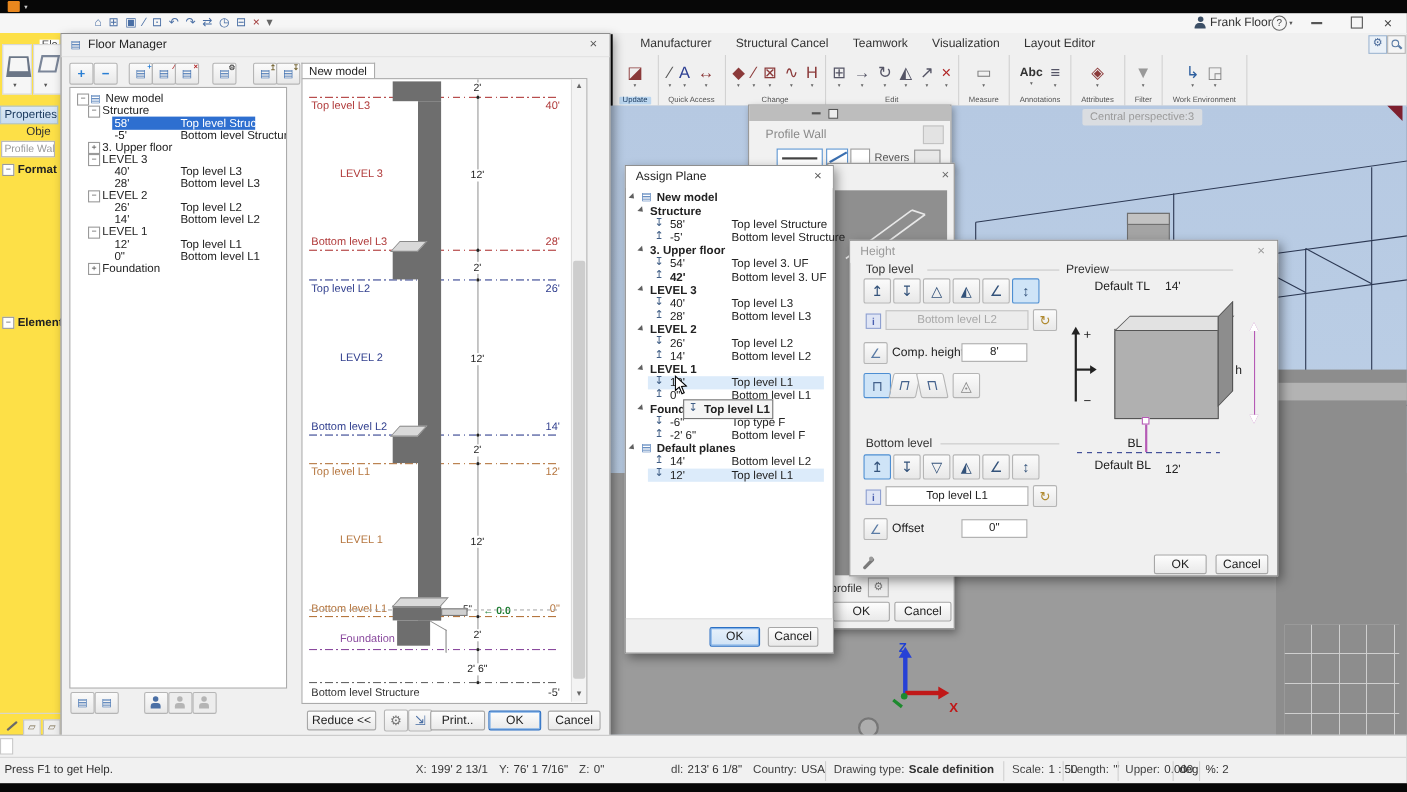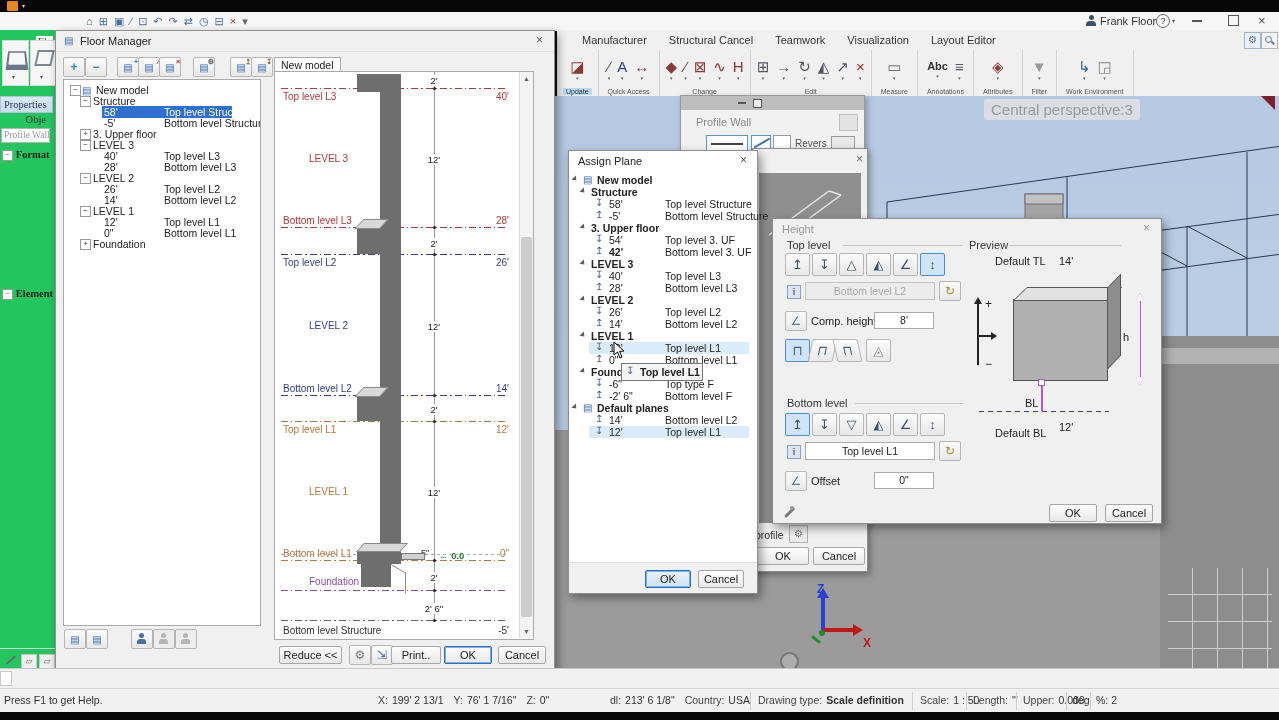--- a/index.html
+++ b/index.html
@@ -272,21 +272,21 @@
     <rect x="198" y="88" width="38" height="140" fill="#a4a4a4" stroke="#6f6f6f"></rect>
     <rect x="198" y="88" width="38" height="10" fill="#c2c2c2" stroke="#6f6f6f"></rect>
   </svg>
   <div class="abs" style="left:1103px;top:240px;width:119px;height:332px;background:#8d8d8d;">
     <div class="abs" style="left:0;top:12px;width:119px;height:16px;background:#b3b3b3;"></div>
     <div class="abs" style="left:8px;top:232px;width:104px;height:110px;
          background:repeating-linear-gradient(to right,transparent 0 24px,#cfcfcf 24px 25px),
          repeating-linear-gradient(to bottom,transparent 0 26px,#cfcfcf 26px 27px);"></div>
 
   </div>
-  <div class="abs" style="left:927px;top:3px;padding:2px 7px;background:rgba(225,225,225,.85);color:#9a9a9a;font-size:15px;border-radius:2px;">Central perspective:3</div>
+  <div class="abs" style="left:927px;top:3px;padding:2px 7px;background:rgba(225,225,225,.85);color:#9a9a9a;font-size:10px;border-radius:2px;">Central perspective:3</div>
   <div class="abs" style="left:1204px;top:0;width:0;height:0;border-top:14px solid #7d1f2e;border-left:14px solid transparent;"></div>
 
   <div class="abs" style="left:748px;top:488px;width:120px;height:80px;">
     <div class="abs" style="left:12px;top:-2px;color:#1d3fd4;font-weight:bold;font-size:12px;">Z</div>
     <div class="abs" style="left:16px;top:12px;width:4px;height:36px;background:#2741d6;"></div>
     <div class="abs" style="left:12px;top:4px;width:0;height:0;border-bottom:10px solid #2741d6;border-left:6px solid transparent;border-right:6px solid transparent;"></div>
     <div class="abs" style="left:18px;top:44px;width:32px;height:4px;background:#c01818;"></div>
     <div class="abs" style="left:48px;top:40px;width:0;height:0;border-left:10px solid #c01818;border-top:6px solid transparent;border-bottom:6px solid transparent;"></div>
     <div class="abs" style="left:58px;top:52px;color:#c01818;font-weight:bold;font-size:12px;">X</div>
     <div class="abs" style="left:14px;top:46px;width:6px;height:6px;border-radius:50%;background:#1d8a2e;"></div>
@@ -323,21 +323,21 @@
           <line x1="70" y1="18" x2="82" y2="22"></line>
     </g>
       </svg>
   </div>
   <div class="abs" style="left:2px;top:380px;color:#333;font-size:10.5px;">profile</div>
   <div class="abs" style="left:36px;top:376px;width:17px;height:16px;border:1px solid #b0b0b0;background:#ececec;text-align:center;line-height:15px;color:#777;font-size:10px;">⚙</div>
   <div class="btn" style="left:4px;top:398px;width:50px;height:16px;">OK</div>
   <div class="btn" style="left:60px;top:398px;width:50px;height:16px;">Cancel</div>
 </div>
 
-<div class="abs" style="left:0;top:30px;width:57px;height:638px;background:#22c55e;border-right:1px solid #cfcfcf;font-family:Liberation Serif, serif;">
+<div class="abs" style="left:0;top:30px;width:57px;height:638px;background:#fde047;border-right:1px solid #cfcfcf;">
   <div class="abs" style="left:36px;top:6px;color:#444;font-size:10px;background:#fff;padding:0 2px;">Ele</div>
   <div class="abs" style="left:2px;top:10px;width:25px;height:44px;border:1px solid #d8d8d8;background:#f6f6f6;">
     <div class="abs" style="left:4px;top:8px;width:16px;height:14px;border:2px solid #6b7687;border-bottom-width:5px;transform:perspective(40px) rotateX(28deg);"></div>
     <div class="abs" style="left:9px;top:32px;font-size:6px;color:#555;">▾</div>
   </div>
   <div class="abs" style="left:30px;top:10px;width:25px;height:44px;border:1px solid #d8d8d8;background:#f6f6f6;">
     <div class="abs" style="left:5px;top:9px;width:13px;height:12px;border:2px solid #7b8699;transform:skewX(-12deg);"></div>
     <div class="abs" style="left:9px;top:32px;font-size:6px;color:#555;">▾</div>
   </div>
   <div class="abs" style="left:0;top:66px;width:48px;height:15px;background:linear-gradient(#dce9f6,#c8dcf0);border:1px solid #aac4de;line-height:15px;padding-left:3px;color:#1d3c60;font-size:10.5px;">Properties</div>
@@ -756,21 +756,21 @@
   <span class="abs" style="left:350px;top:112px;">h</span>
   <div class="abs" style="left:362px;top:74px;width:10px;height:92px;">
     <div class="abs" style="left:4.5px;top:7px;width:1.5px;height:78px;background:#b55ab5;"></div>
     <div class="abs" style="left:1px;top:0;width:0;height:0;border-bottom:8px solid #fff;border-left:4.5px solid transparent;border-right:4.5px solid transparent;filter:drop-shadow(0 0 .6px #b55ab5);"></div>
     <div class="abs" style="left:1px;bottom:0;width:0;height:0;border-top:8px solid #fff;border-left:4.5px solid transparent;border-right:4.5px solid transparent;filter:drop-shadow(0 0 .6px #b55ab5);"></div>
   </div>
   <div class="abs" style="left:268px;top:162px;width:1.5px;height:30px;background:#b55ab5;"></div>
   <div class="abs" style="left:265px;top:160px;width:5px;height:5px;border:1px solid #b55ab5;background:#fff;"></div>
   <span class="abs" style="left:252px;top:178px;">BL</span>
   <div class="abs" style="left:206px;top:192px;width:130px;height:1px;background:repeating-linear-gradient(to right,#32408f 0 5px,transparent 5px 9px);"></div>
-  <span class="abs" style="left:222px;top:208px;text-align:right;">Default BL</span>
+  <span class="abs" style="left:222px;top:198px;text-align:right;">Default BL</span>
   <span class="abs" style="left:286px;top:202px;">12'</span>
 </div>
 
 <div class="abs" style="left:0;top:668px;width:1279px;height:20px;background:#f1f1f1;border-top:1px solid #c8c8c8;">
   <div class="abs" style="left:0;top:2px;width:10px;height:13px;background:#fff;border:1px solid #c8c8c8;"></div>
 </div>
 <div class="abs" style="left:0;top:688px;width:1279px;height:24px;background:#f1f1f1;border-top:1px solid #d5d5d5;">
   <span class="sb-item" style="left:4px;">Press F1 to get Help.</span>
   <span class="sb-item" id="sb-coords" style="left:378px;"><span class="sb-k">X:</span><span style="margin-right: 10px;">199' 2 13/1</span><span class="sb-k">Y:</span><span style="margin-right: 10px;">76' 1 7/16"</span><span class="sb-k">Z:</span><span style="margin-right: 10px;">0"</span></span>
   <span class="sb-item" id="sb-info" style="left:610px;"><span class="sb-k">dl:</span><span style="margin-right: 10px;">213' 6 1/8"</span><span class="sb-k">Country:</span><span style="margin-right: 10px;">USA</span></span>

